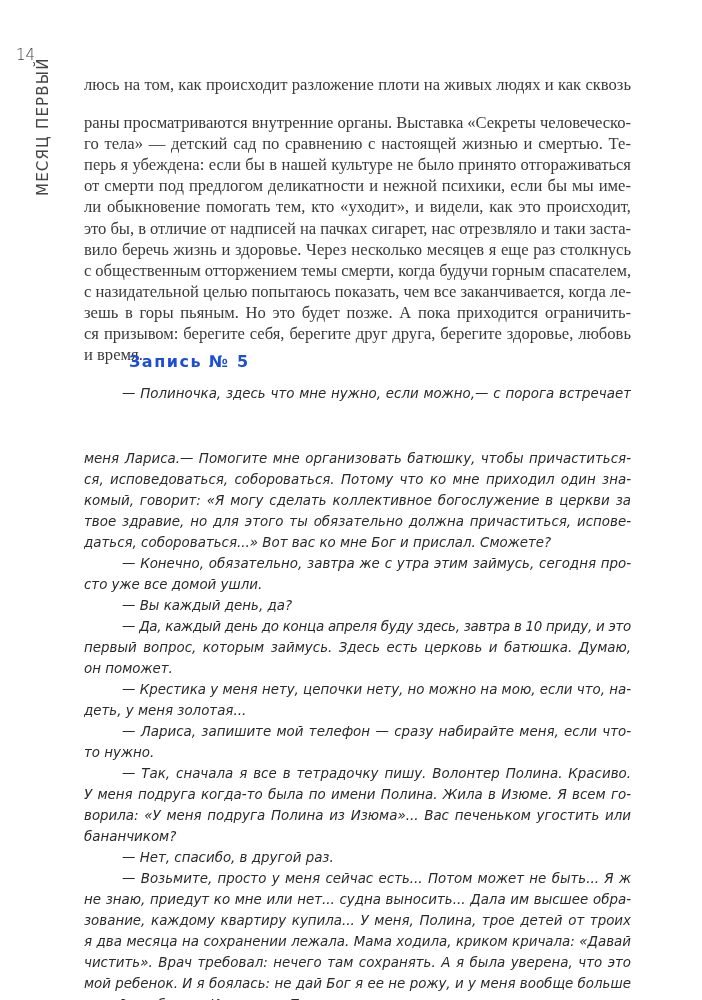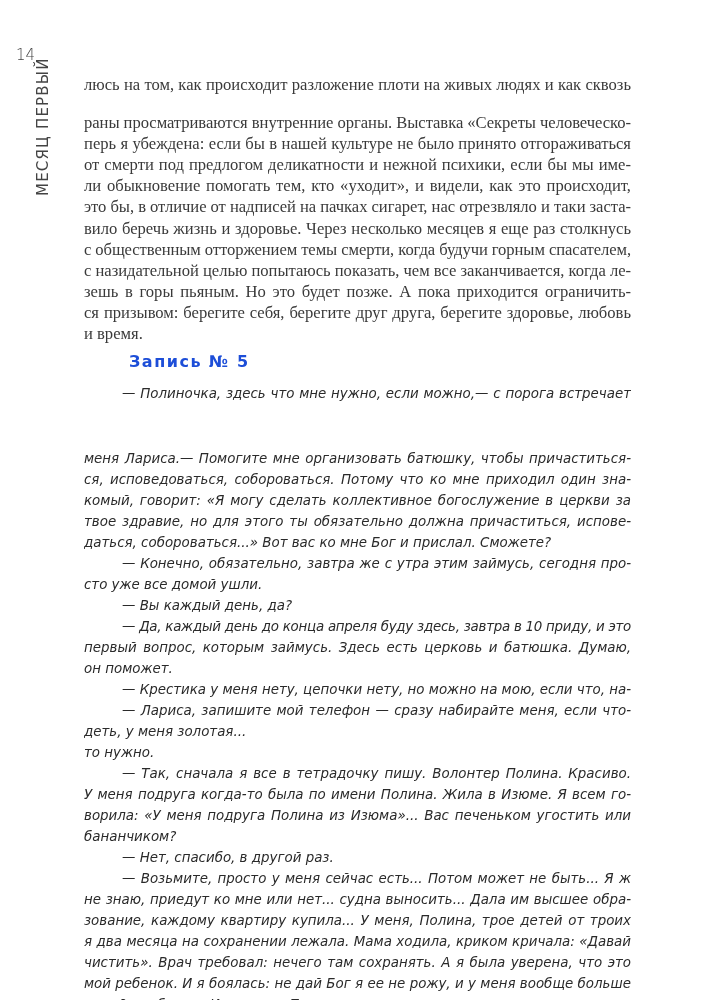--- a/index.html
+++ b/index.html
@@ -36,20 +36,21 @@
   </style>
 </head>
 <body>
 
 <div class="page-number">14</div>
 <div class="running-head">МЕСЯЦ ПЕРВЫЙ</div>
 
 <div class="body-text">
   <span class="line" style="display: block; word-spacing: 0.136719px;">люсь на том, как происходит разложение плоти на живых людях и как сквозь</span>
   <span class="line" style="display: block; letter-spacing: -0.0495536px; margin-top: 17px;">раны просматриваются внутренние органы. Выставка «Секреты человеческо-</span>
+  <span class="line" style="display: block; word-spacing: 1.5638px;">го тела» — детский сад по сравнению с настоящей жизнью и смертью. Те-</span>
   <span class="line" style="display: block; word-spacing: 0.228693px;">перь я убеждена: если бы в нашей культуре не было принято отгораживаться</span>
   <span class="line" style="display: block; word-spacing: 0.846591px;">от смерти под предлогом деликатности и нежной психики, если бы мы име-</span>
   <span class="line" style="display: block; word-spacing: 1.6375px;">ли обыкновение помогать тем, кто «уходит», и видели, как это происходит,</span>
   <span class="line" style="display: block; letter-spacing: -0.0395698px;">это бы, в отличие от надписей на пачках сигарет, нас отрезвляло и таки заста-</span>
   <span class="line" style="display: block; word-spacing: 0.517045px;">вило беречь жизнь и здоровье. Через несколько месяцев я еще раз столкнусь</span>
   <span class="line" style="display: block; letter-spacing: -0.0831866px;">с общественным отторжением темы смерти, когда будучи горным спасателем,</span>
   <span class="line" style="display: block; letter-spacing: -0.0196368px;">с назидательной целью попытаюсь показать, чем все заканчивается, когда ле-</span>
   <span class="line" style="display: block; word-spacing: 2.5071px;">зешь в горы пьяным. Но это будет позже. А пока приходится ограничить-</span>
   <span class="line" style="display: block; word-spacing: 0.732639px;">ся призывом: берегите себя, берегите друг друга, берегите здоровье, любовь</span>
   <span class="line last">и время.</span>
@@ -64,22 +65,22 @@
   <span class="line" style="display: block; word-spacing: 1.69097px;">комый, говорит: «Я могу сделать коллективное богослужение в церкви за</span>
   <span class="line" style="display: block; word-spacing: 1.67188px;">твое здравие, но для этого ты обязательно должна причаститься, испове-</span>
   <span class="line last">даться, соборoваться...» Вот вас ко мне Бог и прислал. Сможете?</span>
   <span class="line indent" style="display: block; word-spacing: 0.51875px;">— Конечно, обязательно, завтра же с утра этим займусь, сегодня про-</span>
   <span class="line last">сто уже все домой ушли.</span>
   <span class="line indent last">— Вы каждый день, да?</span>
   <span class="line indent" style="display: block; letter-spacing: -0.252232px;">— Да, каждый день до конца апреля буду здесь, завтра в 10 приду, и это</span>
   <span class="line" style="display: block; word-spacing: 2.22743px;">первый вопрос, которым займусь. Здесь есть церковь и батюшка. Думаю,</span>
   <span class="line last">он поможет.</span>
   <span class="line indent" style="display: block; letter-spacing: -0.000229779px;">— Крестика у меня нету, цепочки нету, но можно на мою, если что, на-</span>
+  <span class="line last">деть, у меня золотая...</span>
   <span class="line indent" style="display: block; word-spacing: 1.08438px;">— Лариса, запишите мой телефон — сразу набирайте меня, если что-</span>
-  <span class="line last">деть, у меня золотая...</span>
   <span class="line last">то нужно.</span>
   <span class="line indent" style="display: block; word-spacing: 1.70625px;">— Так, сначала я все в тетрадочку пишу. Волонтер Полина. Красиво.</span>
   <span class="line" style="display: block; word-spacing: 1.02644px;">У меня подруга когда-то была по имени Полина. Жила в Изюме. Я всем го-</span>
   <span class="line" style="display: block; word-spacing: 1.47656px;">ворила: «У меня подруга Полина из Изюма»... Вас печеньком угостить или</span>
   <span class="line last">бананчиком?</span>
   <span class="line indent last">— Нет, спасибо, в другой раз.</span>
   <span class="line indent" style="display: block; word-spacing: 1.07552px;">— Возьмите, просто у меня сейчас есть... Потом может не быть... Я ж</span>
   <span class="line" style="display: block; word-spacing: 0.416667px;">не знаю, приедут ко мне или нет... судна выносить... Дала им высшее обра-</span>
   <span class="line" style="display: block; word-spacing: 1.42188px;">зование, каждому квартиру купила... У меня, Полина, трое детей от троих</span>
   <span class="line" style="display: block; word-spacing: 0.229687px;">я два месяца на сохранении лежала. Мама ходила, криком кричала: «Давай</span>

